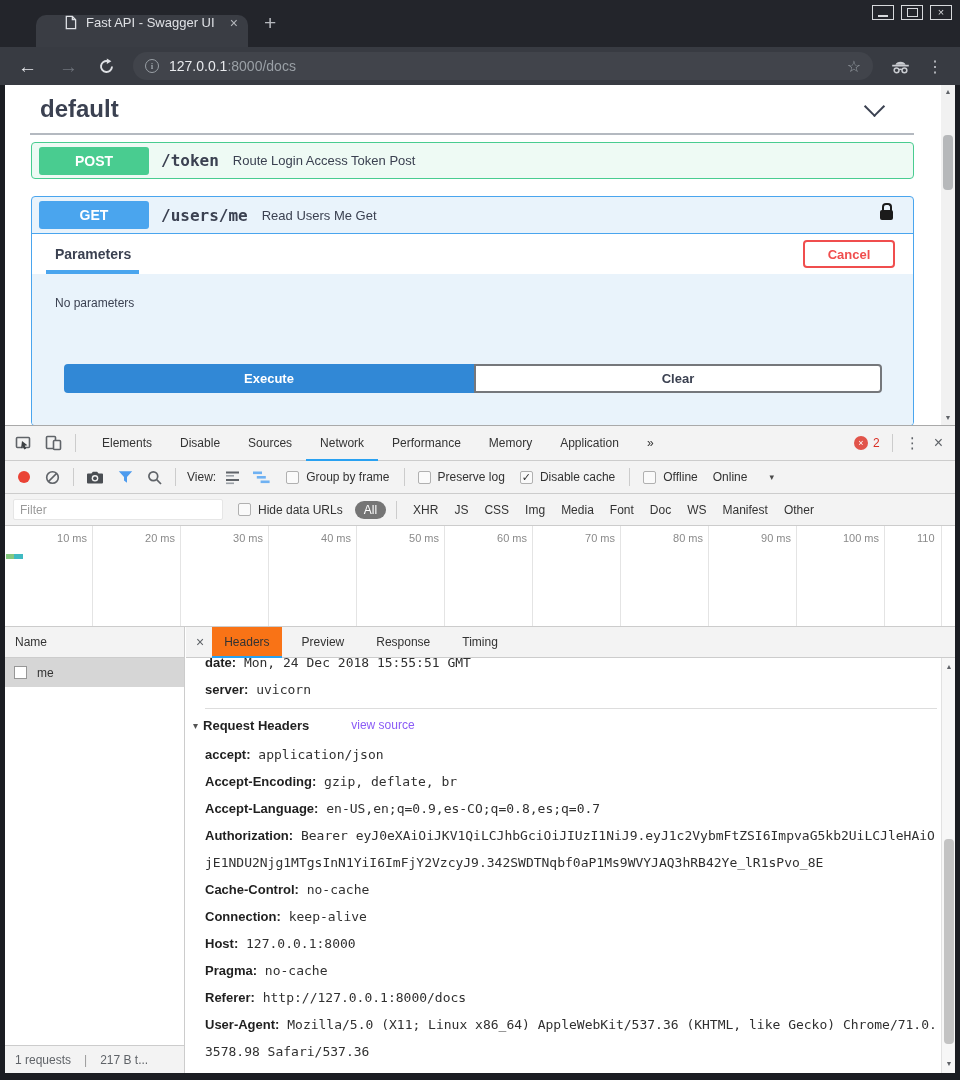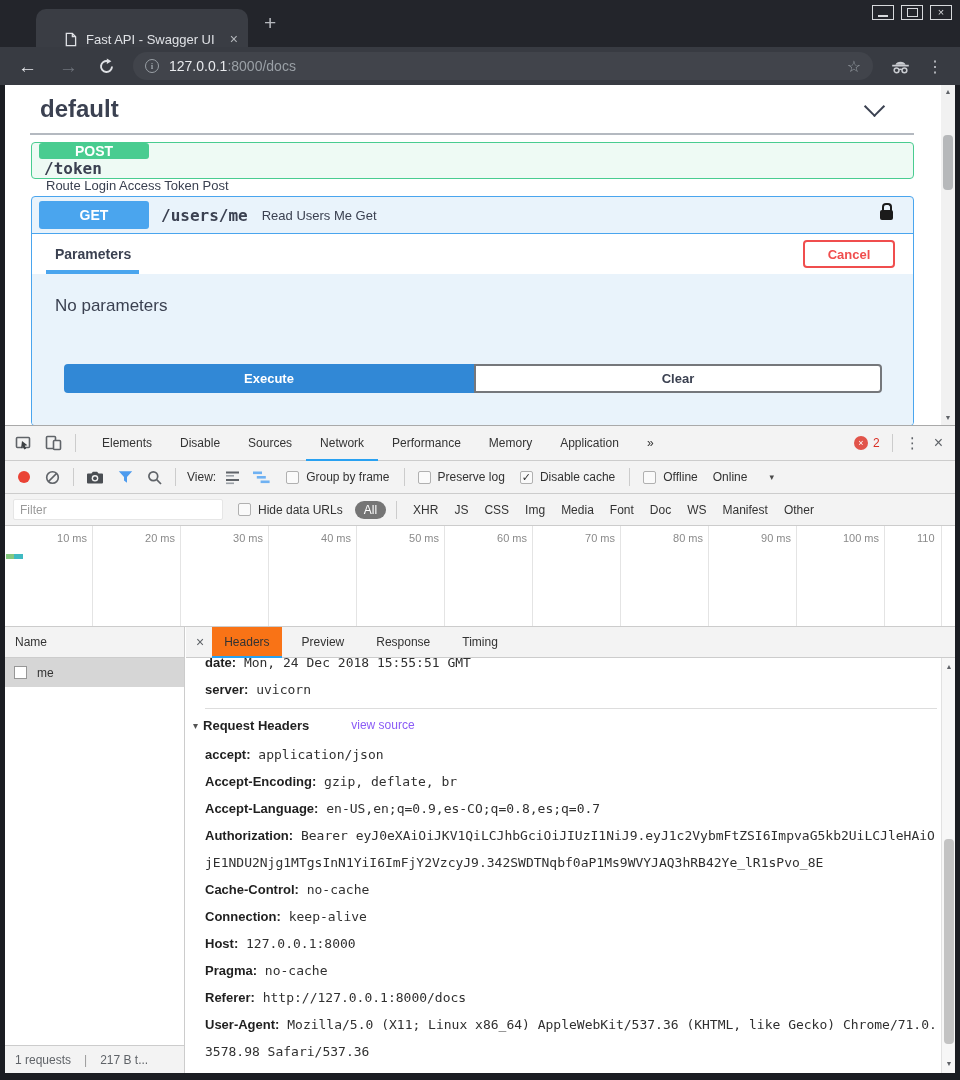--- a/index.html
+++ b/index.html
@@ -1,21 +1,21 @@
 <!DOCTYPE html>
 <html><head>
 <meta charset="utf-8">
 <style>
   html,body{margin:0;padding:0;}
   body{width:960px;height:1080px;background:#1b1d22;position:relative;overflow:hidden;
        font-family:"Liberation Sans",sans-serif;-webkit-font-smoothing:antialiased;}
   
   .titlebar{position:absolute;top:0;left:0;width:960px;height:47px;background:#23252b;}
-  .tab{position:absolute;left:36px;top:9px;width:212px;height:38px;background:#3a3d44;
-       border-radius:10px 10px 0 0;display:flex;align-items:flex-end;box-sizing:border-box;
+  .tab{position:absolute;left:36px;top:15px;width:212px;height:38px;background:#3a3d44;
+       border-radius:10px 10px 0 0;display:flex;align-items:flex-start;box-sizing:border-box;
        padding:0 10px 0 28px;color:#dfe1e5;font-size:13px;}
   .tab .fav{flex:0 0 auto;margin-right:9px;}
   .tab-title{flex:1;white-space:nowrap;overflow:hidden;}
   .tab-close{color:#b5b8bd;font-size:14px;margin-left:6px;cursor:default;}
   .newtab{position:absolute;left:264px;top:11px;color:#b5b8bd;font-size:21px;font-weight:400;}
   .winctl{position:absolute;right:8px;top:5px;display:flex;gap:7px;}
   .wbtn{width:22px;height:15px;border:1px solid #d7d9dc;display:flex;align-items:center;
         justify-content:center;color:#d7d9dc;font-size:11px;line-height:1;box-sizing:border-box;}
   .minline{width:10px;border-top:2px solid #d7d9dc;margin-top:7px;}
   .maxbox{width:9px;height:7px;border:1.5px solid #d7d9dc;}
@@ -37,41 +37,41 @@
   .kebab{margin-left:17px;margin-right:14px;color:#c3c6cb;font-size:16px;letter-spacing:0;}
   
   .page{position:absolute;top:85px;left:5px;width:950px;height:340px;background:#fff;overflow:hidden;
         color:#3b4151;}
   .sw-head{position:absolute;left:35px;top:10px;font-size:24px;font-weight:bold;color:#3b4151;}
   .chev{position:absolute;left:862px;top:14px;width:13px;height:13px;border-right:2.5px solid #3b4151;
         border-bottom:2.5px solid #3b4151;transform:rotate(45deg);}
   .sw-divider{position:absolute;left:25px;top:48px;width:884px;height:2px;background:#b4b9c0;}
   .opblock{position:absolute;left:26px;box-sizing:border-box;border-radius:4px;}
   .op-post{top:57px;width:883px;height:37px;border:1px solid #49cc90;background:#eefaf4;
-           display:flex;flex-direction:column;}
+           display:flex;align-items:center;}
   .op-get{top:111px;width:883px;height:230px;border:1px solid #4aa5ee;background:#e9f3fb;overflow:hidden;}
   .get-header{height:36px;border-bottom:1px solid #4aa5ee;display:flex;align-items:center;}
   .method-badge{margin-left:7px;width:110px;height:28px;border-radius:3px;color:#fff;font-weight:bold;
                 font-size:14px;display:flex;align-items:center;justify-content:center;}
   .badge-post{background:#49cc90;}
   .badge-get{background:#4aa5ee;}
   .op-path{margin-left:12px;font-family:"DejaVu Sans Mono",monospace;font-weight:bold;font-size:16px;color:#3b4151;}
   .op-summary{margin-left:14px;font-size:13px;color:#3b4151;}
   .lock{margin-left:auto;margin-right:20px;width:13px;height:10px;background:#1b1b1b;border-radius:2px;
         position:relative;}
   .lock:before{content:"";position:absolute;top:-7px;left:1.5px;width:6px;height:6px;border:2px solid #1b1b1b;
         border-bottom:none;border-radius:4px 4px 0 0;}
   .param-header{height:40px;background:#fff;display:flex;align-items:center;position:relative;}
   .param-title{margin-left:23px;font-size:14px;font-weight:bold;color:#3b4151;}
   .param-underline{position:absolute;left:14px;bottom:0;width:93px;height:4px;background:#4aa5ee;}
   .cancel-btn{position:absolute;right:18px;top:6px;width:92px;height:28px;border:2px solid #f04e4e;
         border-radius:4px;color:#f04e4e;font-weight:bold;font-size:13px;display:flex;align-items:center;
         justify-content:center;box-sizing:border-box;background:#fff0;}
   .param-body{position:relative;height:153px;background:#e9f3fb;}
-  .no-params{position:absolute;left:23px;top:22px;font-size:17px;color:#3b4151;}
+  .no-params{position:absolute;left:23px;top:22px;font-size:12px;color:#3b4151;}
   .exec-row{position:absolute;left:32px;top:90px;display:flex;}
   .exec-btn{width:410px;height:29px;background:#3188d6;color:#fff;font-weight:bold;font-size:13px;
         border-radius:4px 0 0 4px;display:flex;align-items:center;justify-content:center;}
   .clear-btn{width:408px;height:29px;background:#fff;border:2px solid #75777b;box-sizing:border-box;
         color:#3b4151;font-weight:bold;font-size:13px;border-radius:0 4px 4px 0;
         display:flex;align-items:center;justify-content:center;}
   
   .sbar{position:absolute;background:#f1f1f1;}
   .sb-arrow{position:absolute;left:0;width:14px;text-align:center;color:#606368;font-size:7px;line-height:14px;}
   .sb-thumb{position:absolute;left:2px;width:10px;background:#b6b8ba;border-radius:4px;}

